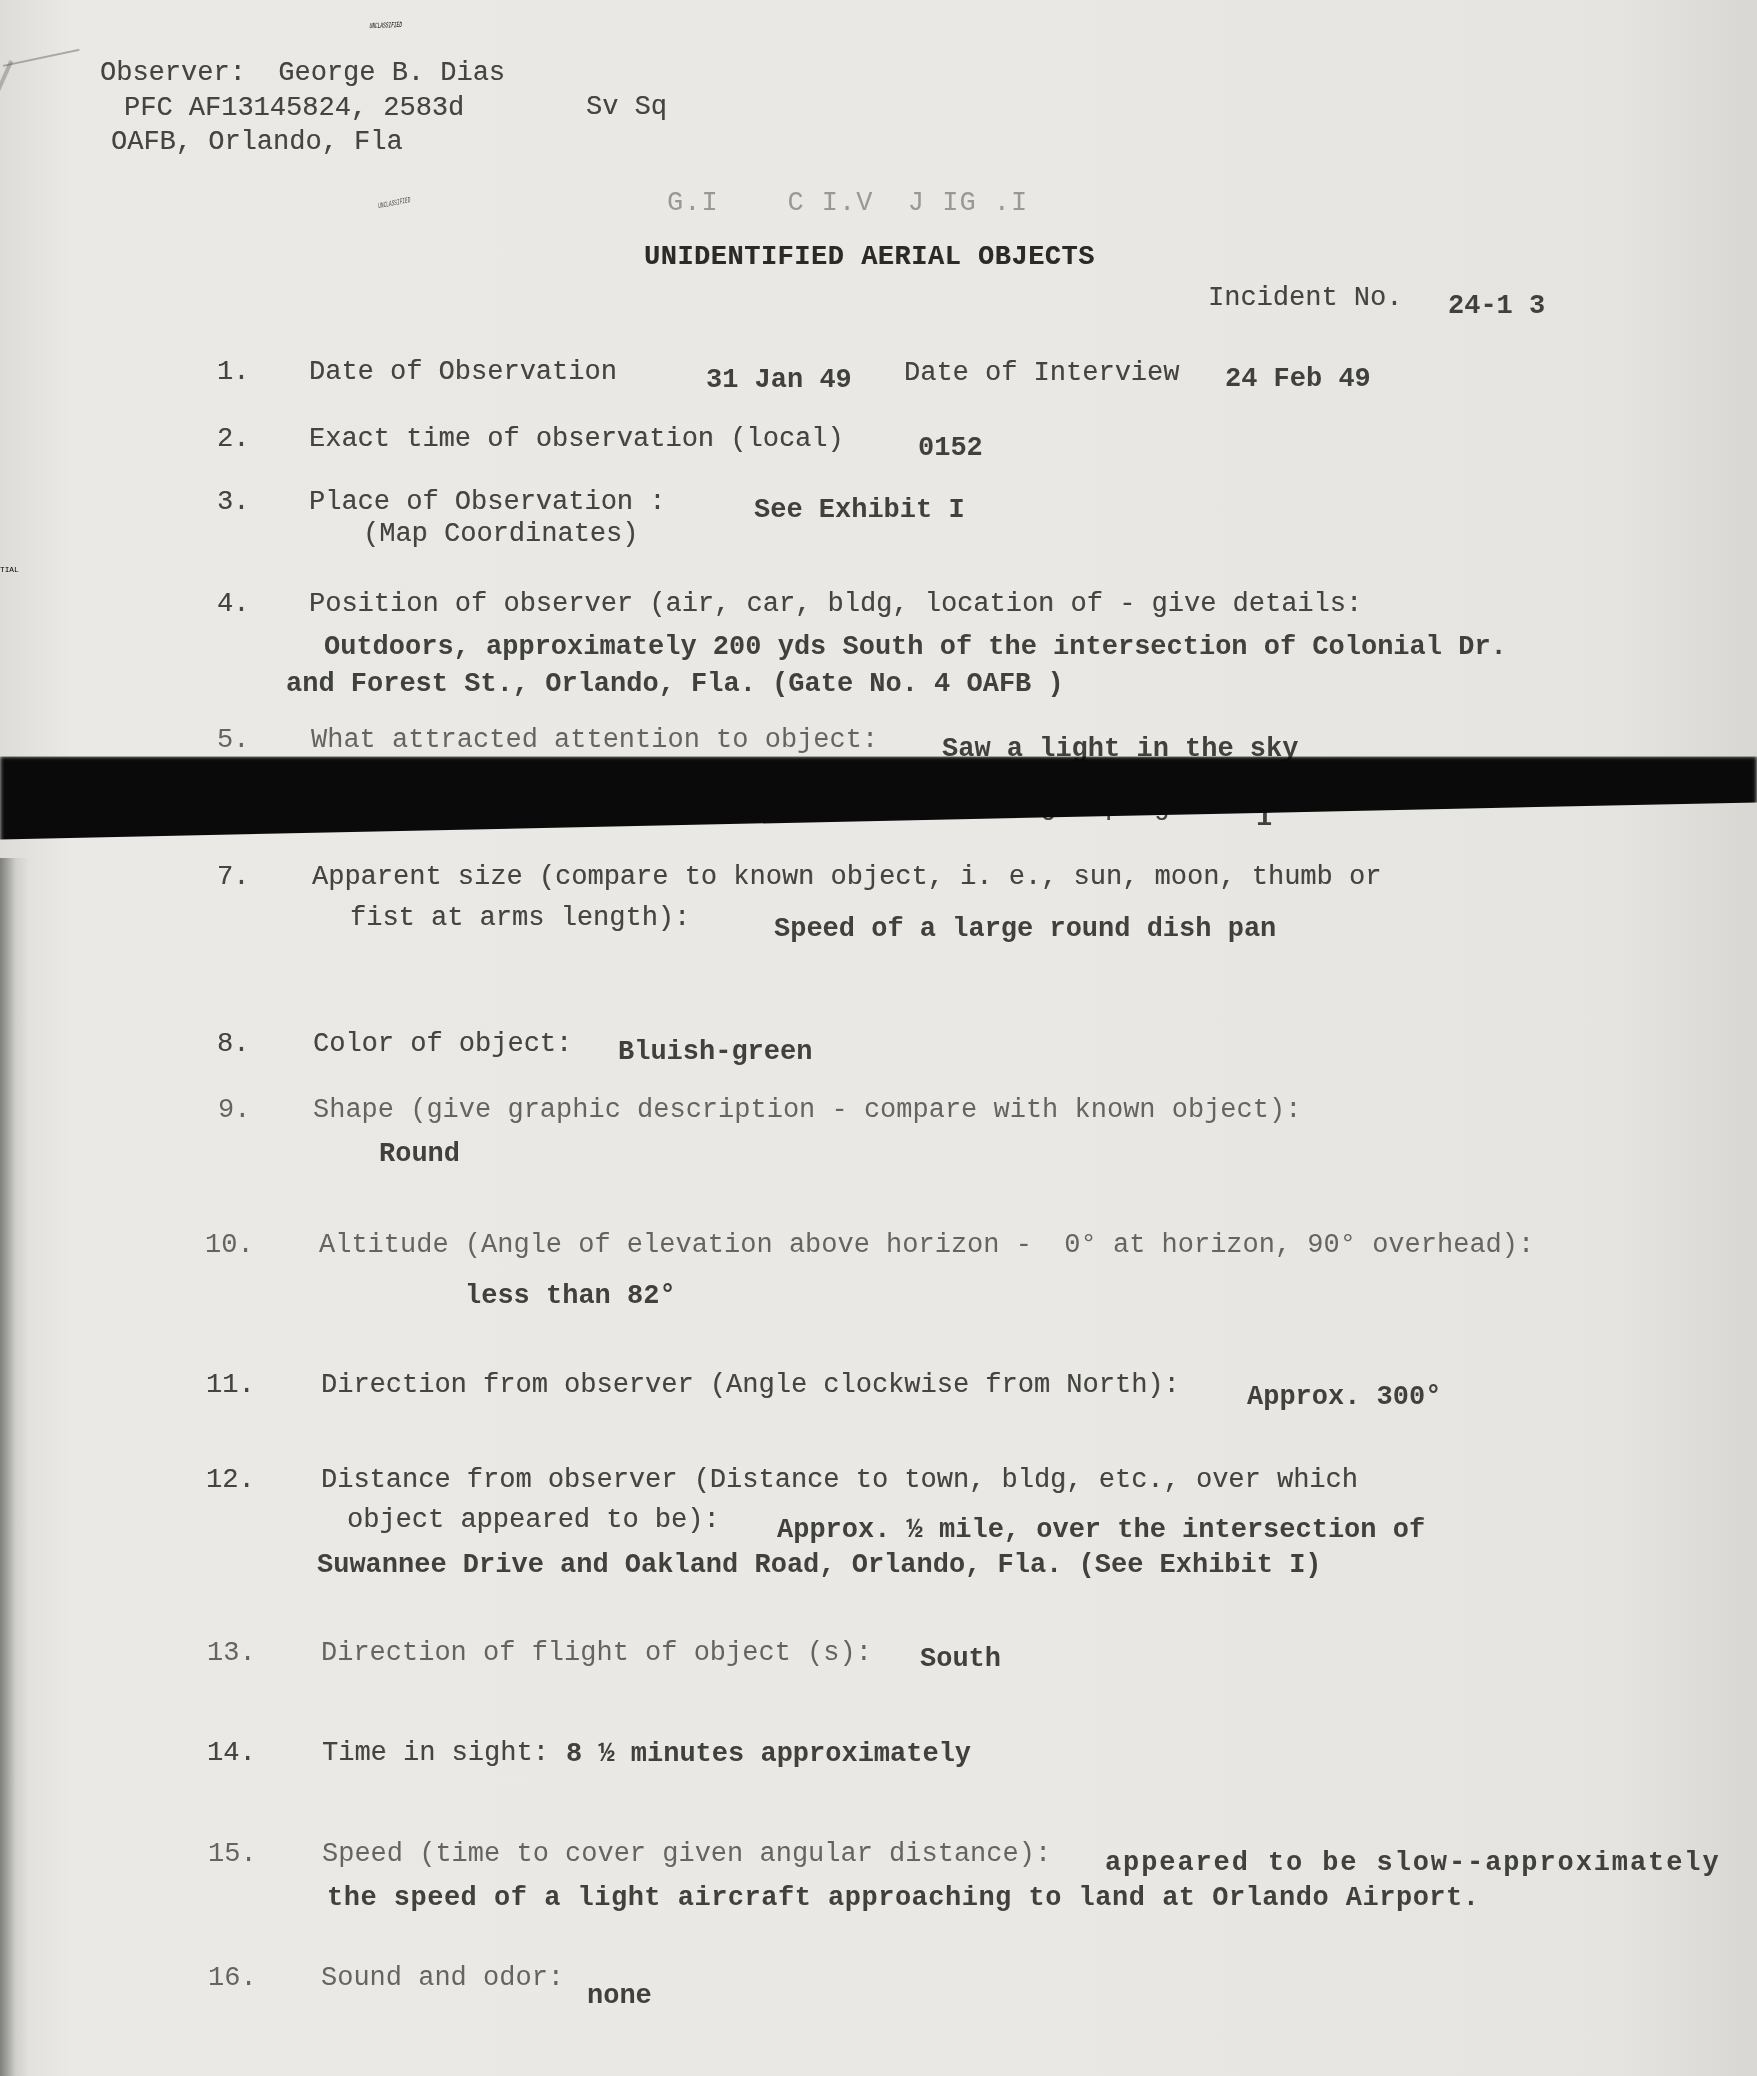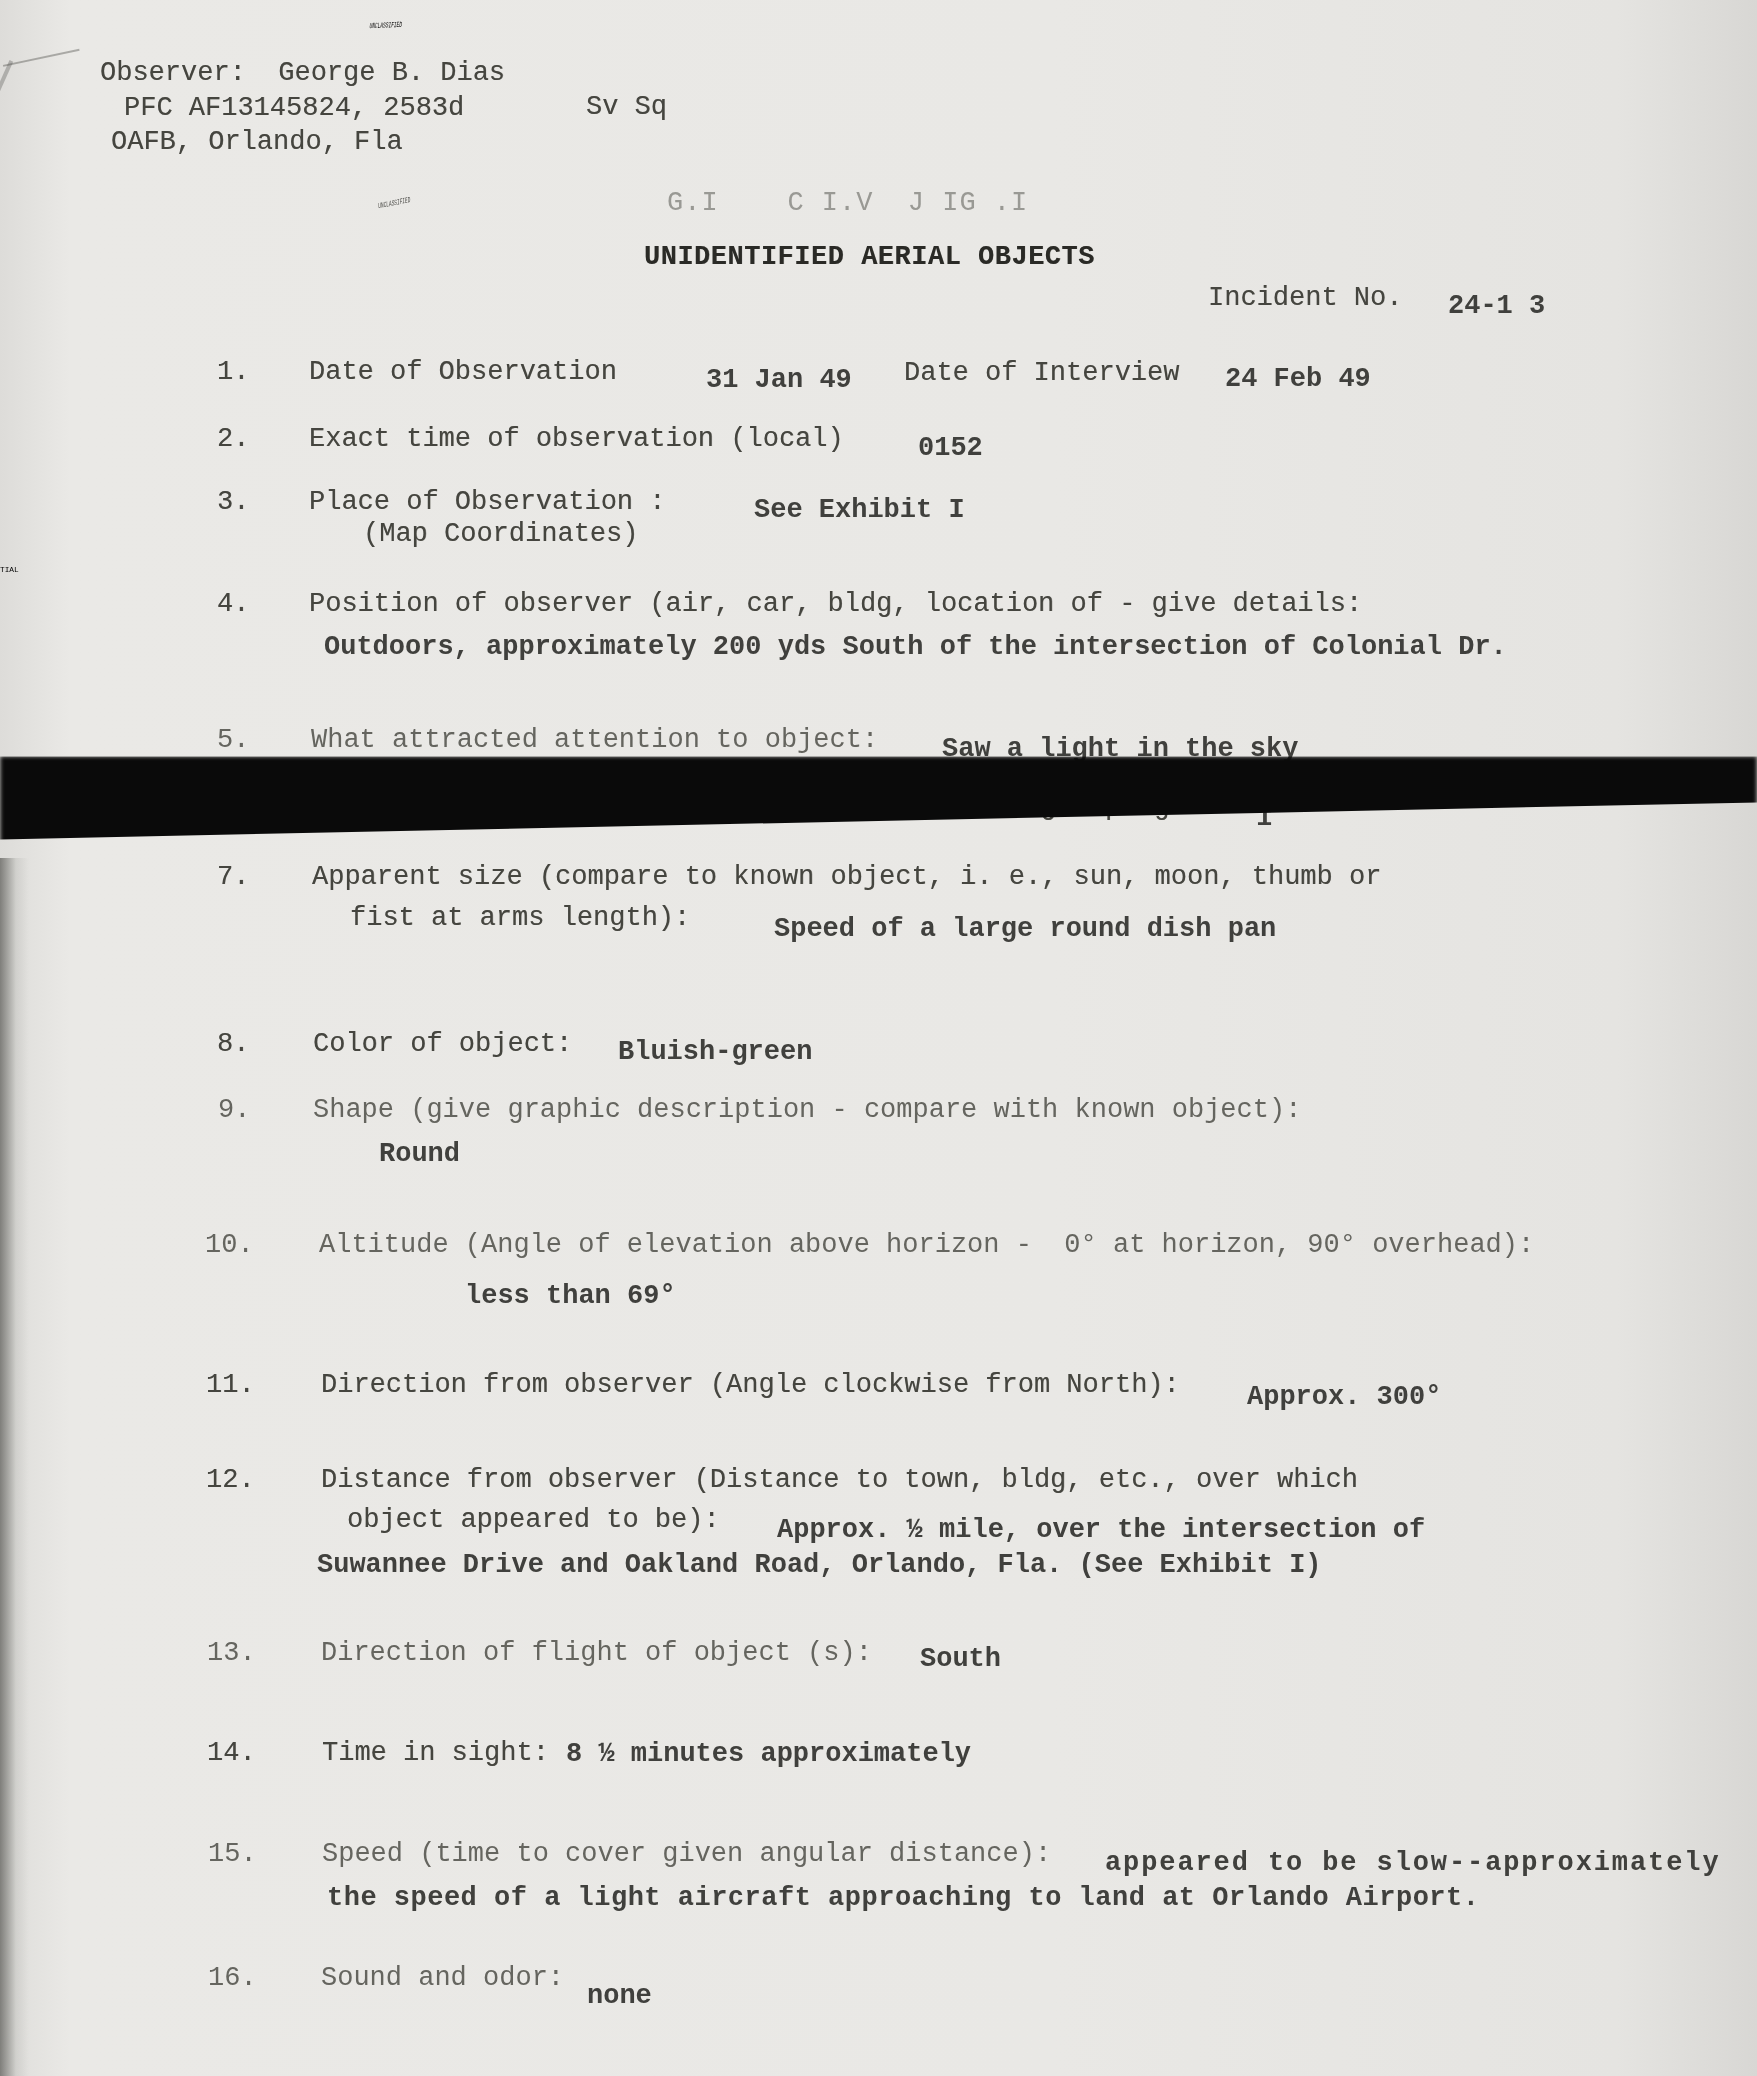--- a/index.html
+++ b/index.html
@@ -69,20 +69,21 @@
   <div class="uline" style="left:897px;top:464px;width:409px;transform:rotate(-0.2deg)"></div>
 
   <div class="t lbl" style="left:217px;top:488px">3.</div>
   <div class="t lbl" style="left:309px;top:488px">Place of Observation :</div>
   <div class="t ans" style="left:754px;top:496px">See Exhibit I</div>
   <div class="t lbl" style="left:363px;top:520px">(Map Coordinates)</div>
 
   <div class="t lbl" style="left:217px;top:590px">4.</div>
   <div class="t lbl" style="left:309px;top:590px">Position of observer (air, car, bldg, location of - give details:</div>
   <div class="t ans" style="left:324px;top:633px">Outdoors, approximately 200 yds South of the intersection of Colonial Dr.</div>
+  <div class="t ans" style="left:286px;top:670px">and Forest St., Orlando, Fla. (Gate No. 4 OAFB )</div>
 
   <div class="t lbl faded" style="left:217px;top:726px">5.</div>
   <div class="t lbl faded" style="left:311px;top:726px">What attracted attention to object:</div>
   <div class="t ans" style="left:942px;top:735px">Saw a light in the sky</div>
 
   <div class="t lbl" style="left:217px;top:793px">6.</div>
   <div class="t lbl" style="left:311px;top:793px">Number of objects and sketch of formation or grouping:</div>
   <div class="t ans" style="left:1256px;top:804px">1</div>
 
   <div class="t lbl" style="left:217px;top:863px">7.</div>
@@ -93,21 +94,21 @@
   <div class="t lbl" style="left:217px;top:1030px">8.</div>
   <div class="t lbl" style="left:313px;top:1030px">Color of object:</div>
   <div class="t ans" style="left:618px;top:1038px">Bluish-green</div>
 
   <div class="t lbl faded" style="left:218px;top:1096px">9.</div>
   <div class="t lbl faded" style="left:313px;top:1096px">Shape (give graphic description - compare with known object):</div>
   <div class="t ans" style="left:379px;top:1140px">Round</div>
 
   <div class="t lbl faded" style="left:205px;top:1231px">10.</div>
   <div class="t lbl faded" style="left:319px;top:1231px">Altitude (Angle of elevation above horizon -  0° at horizon, 90° overhead):</div>
-  <div class="t ans" style="left:465px;top:1282px">less than 69°</div>
+  <div class="t ans" style="left:465px;top:1282px">less than 82°</div>
   <div class="pencil" style="left:779px;top:1310px;width:78px;height:20.5px;border-bottom:2.9px solid rgba(75,75,70,.4);transform:rotate(-12deg)"></div>
   <div class="pencil" style="left:623px;top:1335px;width:4.4px;height:46px;background:rgba(75,75,70,.32);transform:rotate(24deg)"></div>
 
   <div class="t lbl" style="left:206px;top:1371px">11.</div>
   <div class="t lbl" style="left:321px;top:1371px">Direction from observer (Angle clockwise from North):</div>
   <div class="t ans" style="left:1247px;top:1383px">Approx. 300°</div>
 
   <div class="t lbl" style="left:206px;top:1466px">12.</div>
   <div class="t lbl" style="left:321px;top:1466px">Distance from observer (Distance to town, bldg, etc., over which</div>
   <div class="t lbl" style="left:347px;top:1506px">object appeared to be):</div>

